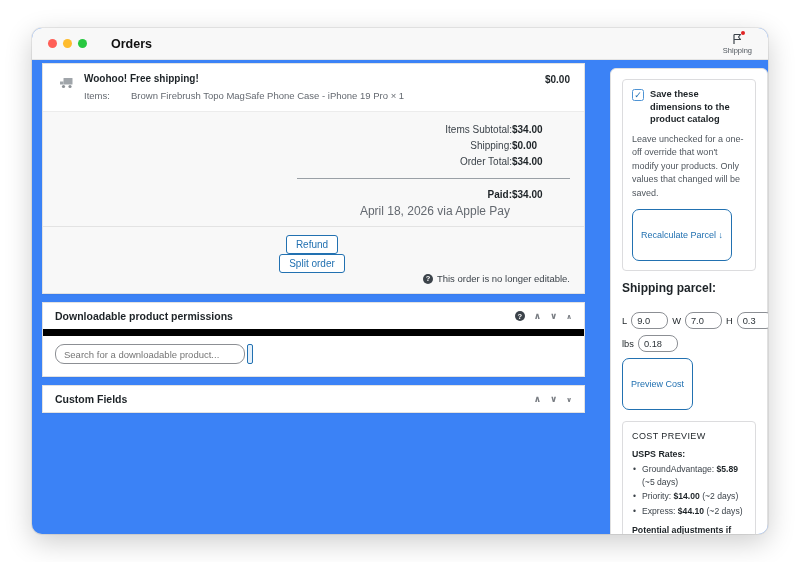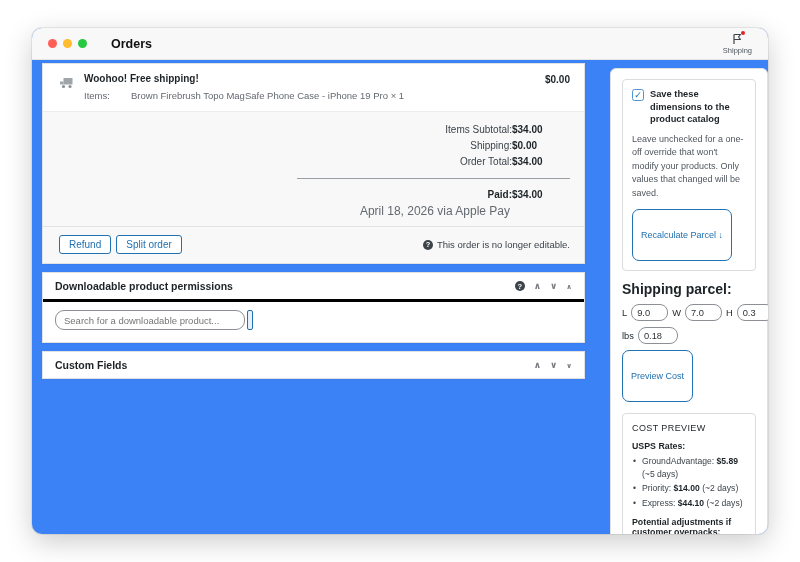--- a/index.html
+++ b/index.html
@@ -35,50 +35,50 @@
   .item-sub-label { width:47px; flex:none; }
   .item-price { font-size:10px; font-weight:bold; margin-top:1px; }
   .totals { background:#f8f8f8; border-top:1px solid #ececec; padding:10px 14px 8px; }
   .t-row { display:flex; justify-content:flex-end; align-items:baseline; font-size:10px; line-height:16px; }
   .t-label { color:#3c434a; }
   .t-value { width:58px; text-align:left; font-weight:bold; }
   .t-divider { border-top:1px solid #9aa0a6; width:273px; margin:8px 0 8px auto; }
   .t-paid .t-label { font-weight:bold; color:#1d2327; }
   .t-date { text-align:right; padding-right:60px; font-size:12px; color:#646970; margin-top:1px; }
   .order-footer { background:#f8f8f8; border-top:1px solid #e3e3e3; padding:8px 14px 9px 16px;
-    display:flex; align-items:center; }
+    display:flex; align-items:center;flex-direction:column; }
   .btn-outline { background:#fff; border:1px solid #2271b1; color:#2271b1; border-radius:3px;
     font-size:10px; padding:3px 9px; cursor:pointer; font-family:inherit; }
   .order-footer .btn-outline { margin-right:5px; }
   .footer-note { margin-left:auto; font-size:9.5px; color:#3c434a; display:flex; align-items:center; gap:4px; }
   .q-badge { width:10px; height:10px; border-radius:50%; background:#3c434a; color:#fff; font-size:7.5px;
     font-weight:bold; display:inline-flex; align-items:center; justify-content:center; }
   
   .panel-header { display:flex; align-items:center; padding:7px 12px; font-size:10.5px; font-weight:bold; }
-  .panel-header.bordered { border-bottom:3px solid #000000; }
+  .panel-header.bordered { border-bottom:7px solid #000000; }
   .hdr-icons { margin-left:auto; display:flex; align-items:center; gap:9px; color:#787c82; }
   .chev { font-size:9px; cursor:pointer; line-height:1; }
   .chev.small { font-size:7px; }
   .dl-body { padding:8px 12px 12px; display:flex; align-items:center; }
   .search-input { width:190px; height:20px; border:1px solid #8c8f94; border-radius:9px; padding:0 8px;
     font-size:9.5px; font-family:inherit; color:#2c3338; background:#fff; }
   .search-input::placeholder { color:#757575; }
   .input-sliver { width:6px; height:20px; margin-left:2px; border:1px solid #2271b1; background:#e5f0fa; border-radius:2px; }
   
   .side-card { background:#fff; border:1px solid #e0e0e0; border-radius:6px; padding:10px 11px 12px; }
   .save-box { border:1px solid #dcdcde; border-radius:4px; padding:8px 9px 9px; margin-bottom:10px; }
   .chk-row { display:flex; gap:6px; }
   .checkbox { width:12px; height:12px; flex:none; margin-top:1px; border:1px solid #4f94d4; border-radius:2.5px;
     background:#fff; color:#2271b1; font-size:9px; font-weight:bold; display:flex; align-items:center;
     justify-content:center; cursor:pointer; }
   .chk-label { font-size:9.3px; font-weight:bold; line-height:1.35; cursor:pointer; }
   .save-desc { font-size:9px; color:#50575e; line-height:1.5; margin:7px 0 9px; }
   .btn-sm { background:#fff; border:1px solid #2271b1; color:#2271b1; border-radius:7px; font-size:9px;
     padding:20px 8px; cursor:pointer; font-family:inherit; }
-  .side-h { font-size:14px; font-weight:bold; margin-bottom:7px; }
+  .side-h { font-size:12px; font-weight:bold; margin-bottom:17px; }
   .dims-row { display:flex; align-items:center; gap:4px; margin-bottom:6px; font-size:9.3px; }
   .dim-input { width:37px; height:17px; border:1px solid #8c8f94; border-radius:8px; padding:0 5px;
     font-size:9.3px; font-family:inherit; color:#2c3338; }
   .dim-input.wide { width:40px; }
   .parcel-note { font-size:9px; color:#50575e; line-height:1.5; margin:7px 0 8px; }
   .cost-box { border:1px solid #dcdcde; border-radius:4px; padding:9px 9px 10px; margin-top:11px; }
   .cost-title { font-size:9px; font-weight:normal; letter-spacing:.4px; margin-bottom:8px; }
   .cost-sub { font-size:8.8px; font-weight:bold; margin-bottom:4px; }
   .cost-list { list-style:none; margin-bottom:8px; }
   .cost-list li { position:relative; padding-left:10px; font-size:8.6px; color:#3c434a; line-height:1.45;

